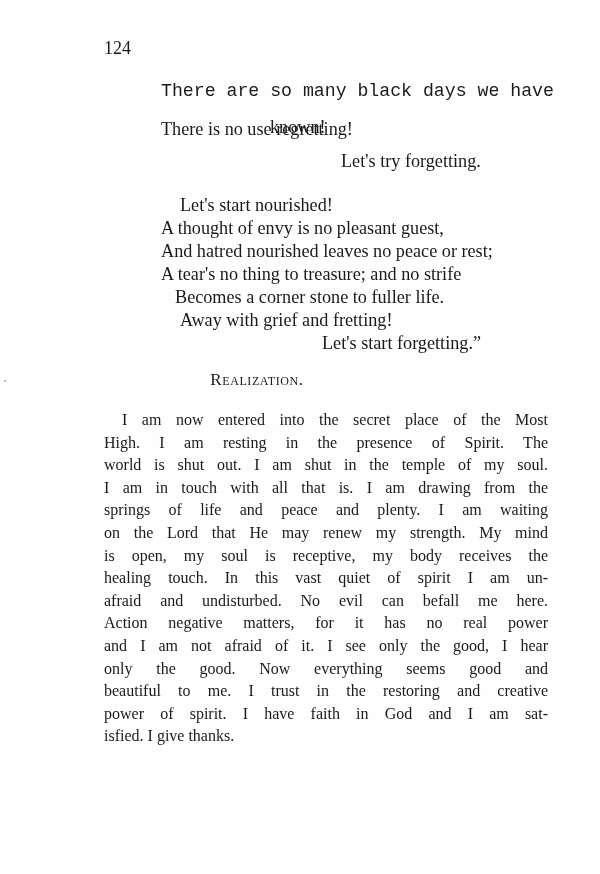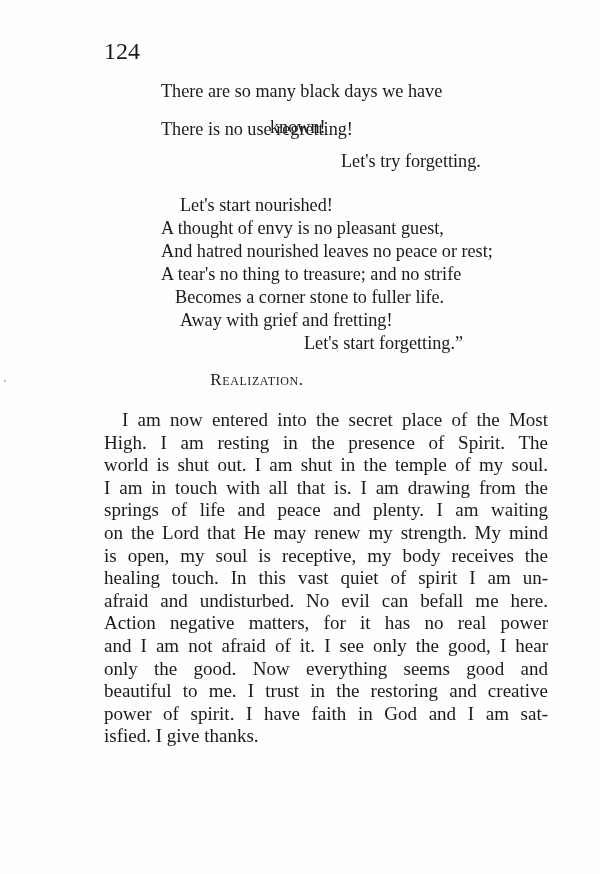--- a/index.html
+++ b/index.html
@@ -25,21 +25,21 @@
       position: absolute;
       top: 38px;
       left: 104px;
       width: 460px;
       height: 26px;
     }
     .page-number {
       position: absolute;
       left: 0;
       top: 0;
-      font-size: 24px;
+      font-size: 18px;
       color: #1a1a1a;
     }
     .running-title {
       position: absolute;
       left: 84px;
       top: 0;
       font-size: 20px;
       font-style: italic;
       letter-spacing: 0.3px;
     }
@@ -65,21 +65,21 @@
     }
     .heading span {
       display: inline-block;
       margin-left: 30px;
     }
     .prose {
       position: absolute;
       left: 104px;
       top: 409px;
       width: 444px;
-      font-size: 19px;
+      font-size: 16px;
       line-height: 22.6px;
     }
     .prose-line {
       display: block;
       text-align: justify;
       text-align-last: justify;
       white-space: nowrap;
       height: 22.6px;
     }
     .prose-line.first { text-indent: 18px; }
@@ -98,34 +98,34 @@
 
 <div class="page">
 
   <div class="stray-mark"></div>
 
   <div class="running-head">
     <span class="page-number">124</span>
   </div>
 
   <div class="verse" style="left:0;top:0;">
-    <span class="verse-line" style="left:161px;top:80px;">There are so many black days we have</span>
+    <span class="verse-line" style="left:161px;top:80px;font-family:Liberation Mono, monospace;">There are so many black days we have</span>
     <span class="verse-line" style="left:270px;top:116px;">known!</span>
     <span class="verse-line" style="left:161px;top:118px;">There is no use regretting!</span>
     <span class="verse-line" style="left:341px;top:150px;">Let's try  forgetting.</span>
   </div>
 
   <div class="verse" style="left:0;top:0;">
     <span class="verse-line" style="left:180px;top:194px;">Let's start nourished!</span>
     <span class="verse-line" style="left:161px;top:217px;">A thought of envy is no pleasant guest,</span>
     <span class="verse-line" style="left:161px;top:240px;">And hatred nourished leaves no peace or rest;</span>
     <span class="verse-line" style="left:161px;top:263px;">A tear's no thing to treasure; and no strife</span>
     <span class="verse-line" style="left:161px;top:286px;margin-left:14px;">Becomes a corner stone to fuller life.</span>
     <span class="verse-line" style="left:180px;top:309px;">Away with grief and fretting!</span>
-    <span class="verse-line" style="left:304px;top:332px;text-align:center;">Let's start forgetting.”</span>
+    <span class="verse-line" style="left:322px;top:332px;text-align:center;">Let's start forgetting.”</span>
   </div>
 
   <div class="heading">
     <span>Realization.</span>
   </div>
 
   <div class="prose">
     <span class="prose-line first">I am now entered into the secret place of the Most</span>
     <span class="prose-line">High.  I am resting in the presence of Spirit.  The</span>
     <span class="prose-line">world is shut out.  I am shut in the temple of my soul.</span>

